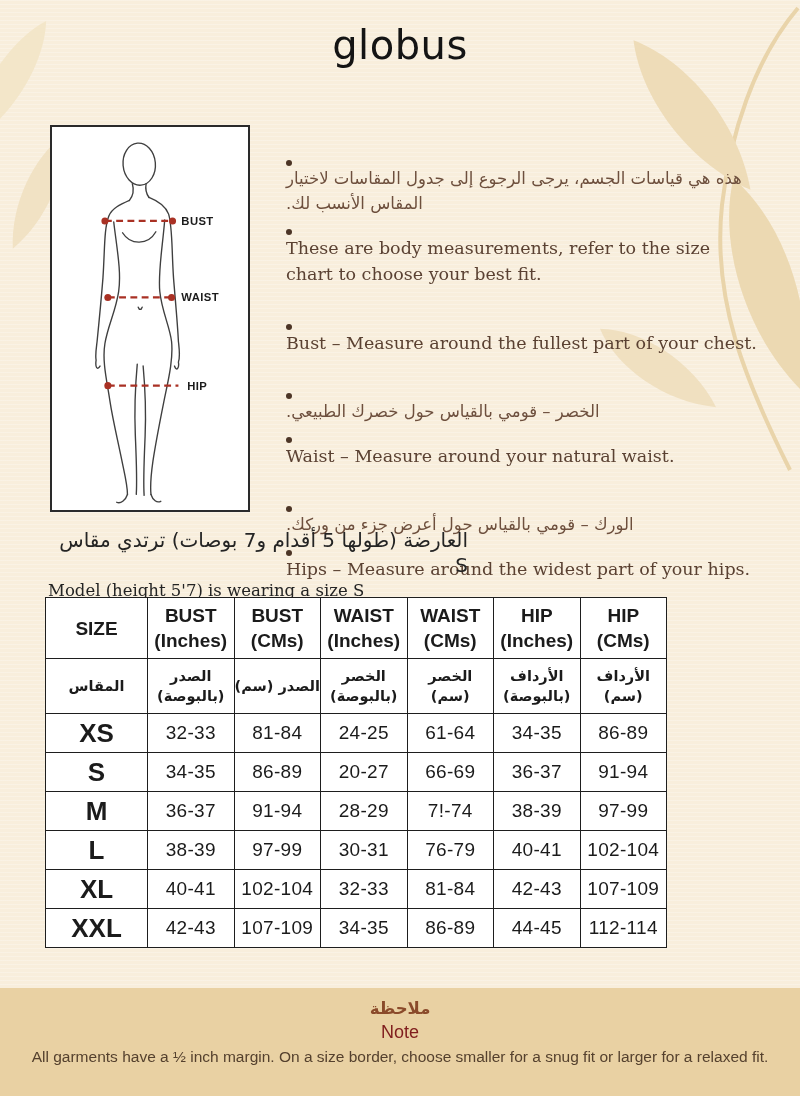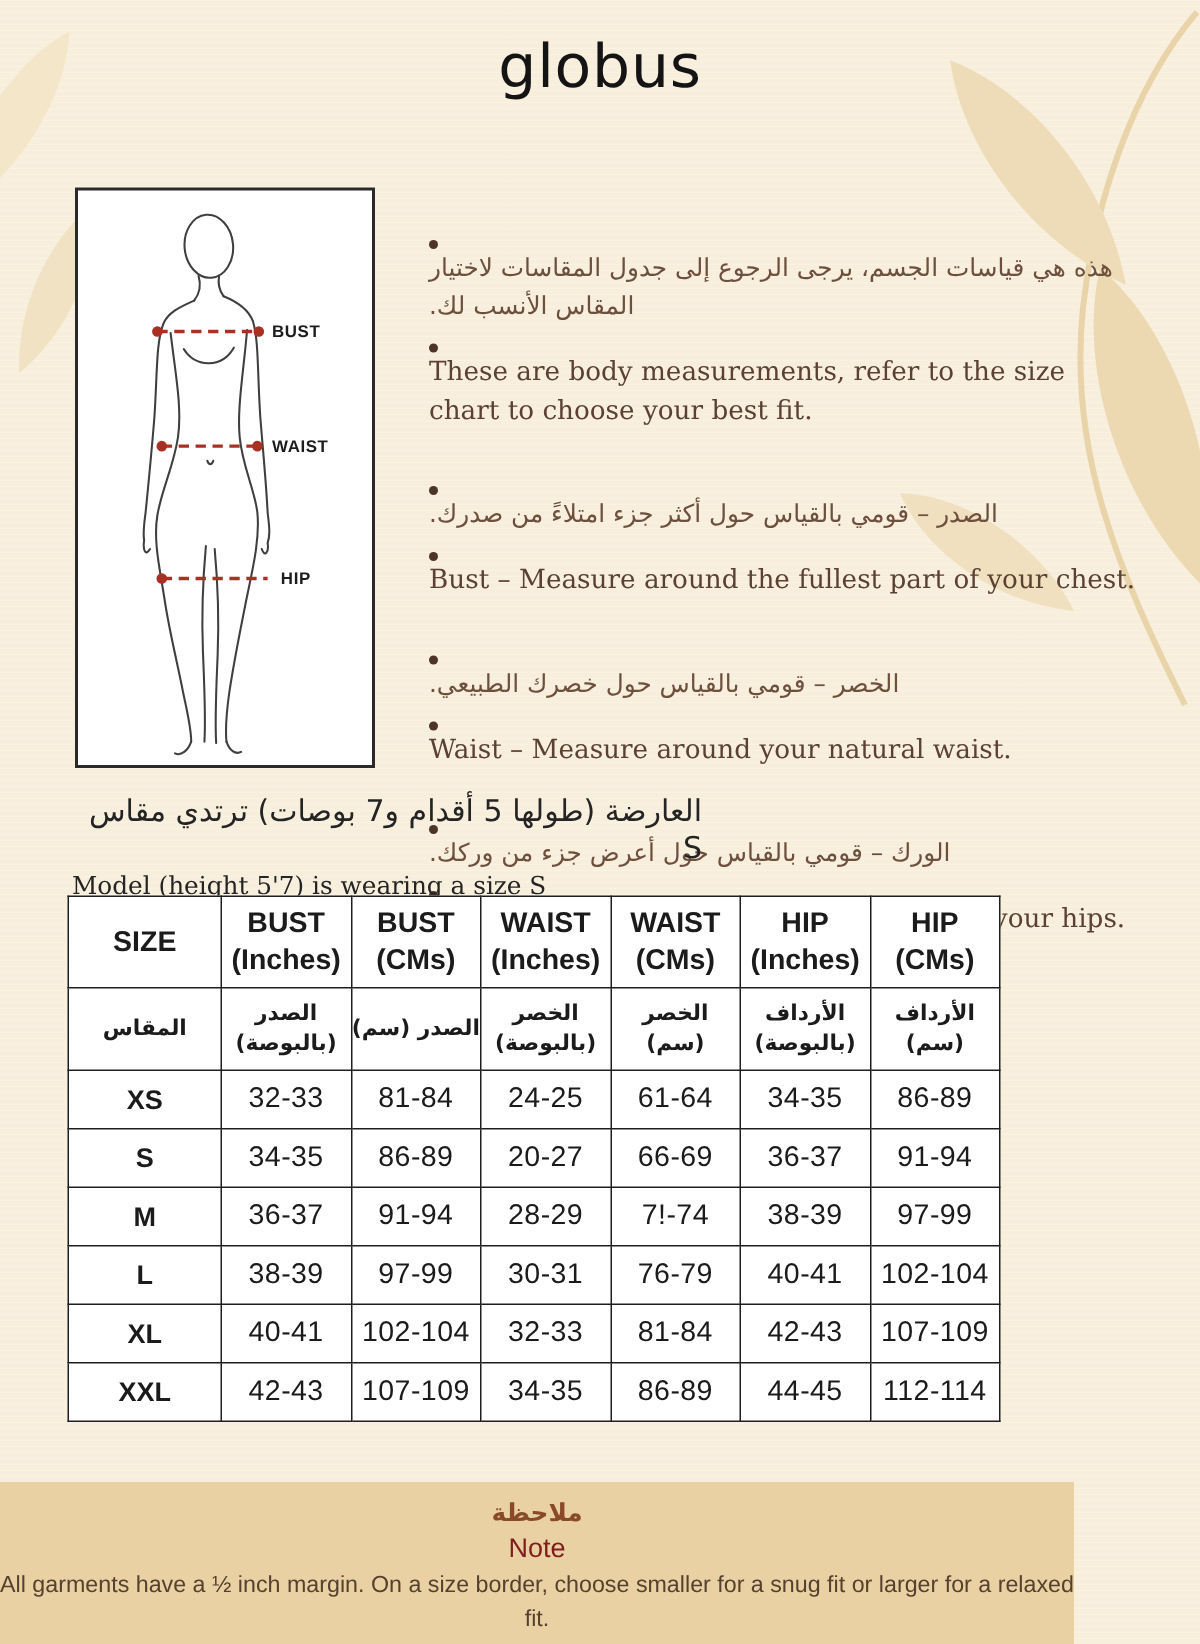--- a/index.html
+++ b/index.html
@@ -30,23 +30,23 @@
   .model-note{position:absolute;left:48px;top:528px;width:420px;}
   .m-ar{font-family:"DejaVu Sans",sans-serif;direction:rtl;text-align:right;font-size:20px;line-height:25px;color:#242424;}
   .m-en{font-family:"DejaVu Serif",serif;font-size:16.5px;line-height:26px;color:#242424;}
   table.size{position:absolute;left:45px;top:597px;width:622px;border-collapse:collapse;
     background:#ffffff;table-layout:fixed;}
   table.size th,table.size td{border:1.6px solid #1e1e1e;text-align:center;vertical-align:middle;padding:0;}
   table.size col.c-size{width:102px;}
   .h-en{height:60px;font-size:19px;font-weight:700;white-space:pre-line;line-height:25px;}
   .h-ar{height:54px;font-family:"DejaVu Sans",sans-serif;font-size:14.5px;font-weight:700;
     white-space:pre-line;line-height:20px;direction:rtl;}
-  .r-size{height:38px;font-size:18px;font-weight:700;}
+  .r-size{height:38px;font-size:26px;font-weight:700;}
   .r-val{font-size:19px;font-weight:400;letter-spacing:.3px;}
-  .note-band{position:absolute;left:0;top:988px;width:716px;height:108px;background:#e9d1a3;
+  .note-band{position:absolute;left:0;top:988px;width:800px;height:108px;background:#e9d1a3;
     text-align:center;box-sizing:border-box;padding-top:9px;}
   .note-title-ar{font-family:"DejaVu Sans",sans-serif;direction:rtl;font-size:16.5px;font-weight:700;color:#8a4a2a;line-height:23px;}
   .note-title-en{font-size:18px;font-weight:400;color:#7f1d1d;line-height:25px;}
   .note-ar{font-family:"DejaVu Sans",sans-serif;direction:rtl;font-size:14.5px;color:#5d4631;line-height:25px;margin-top:3px;}
   .note-en{font-size:15.5px;color:#55412e;line-height:23px;}
 </style>
 </head>
 <body>
 
 <div class="page">
@@ -116,24 +116,20 @@
           <span class="b-ar">هذه هي قياسات الجسم، يرجى الرجوع إلى جدول المقاسات لاختيار المقاس الأنسب لك.</span>
         </div>
       <div class="b-item">
           <span class="b-dot"></span>
           <span class="b-en">These are body measurements, refer to the size chart to choose your best fit.</span>
         </div>
     </div>
     <div class="b-group">
       <div class="b-item">
           <span class="b-dot"></span>
-          <span class="b-ar">الصدر – قومي بالقياس حول أكثر جزء امتلاءً من صدرك.</span>
-        </div>
-      <div class="b-item">
-          <span class="b-dot"></span>
           <span class="b-en">Bust – Measure around the fullest part of your chest.</span>
         </div>
     </div>
     <div class="b-group">
       <div class="b-item">
           <span class="b-dot"></span>
           <span class="b-ar">الخصر – قومي بالقياس حول خصرك الطبيعي.</span>
         </div>
       <div class="b-item">
           <span class="b-dot"></span>

